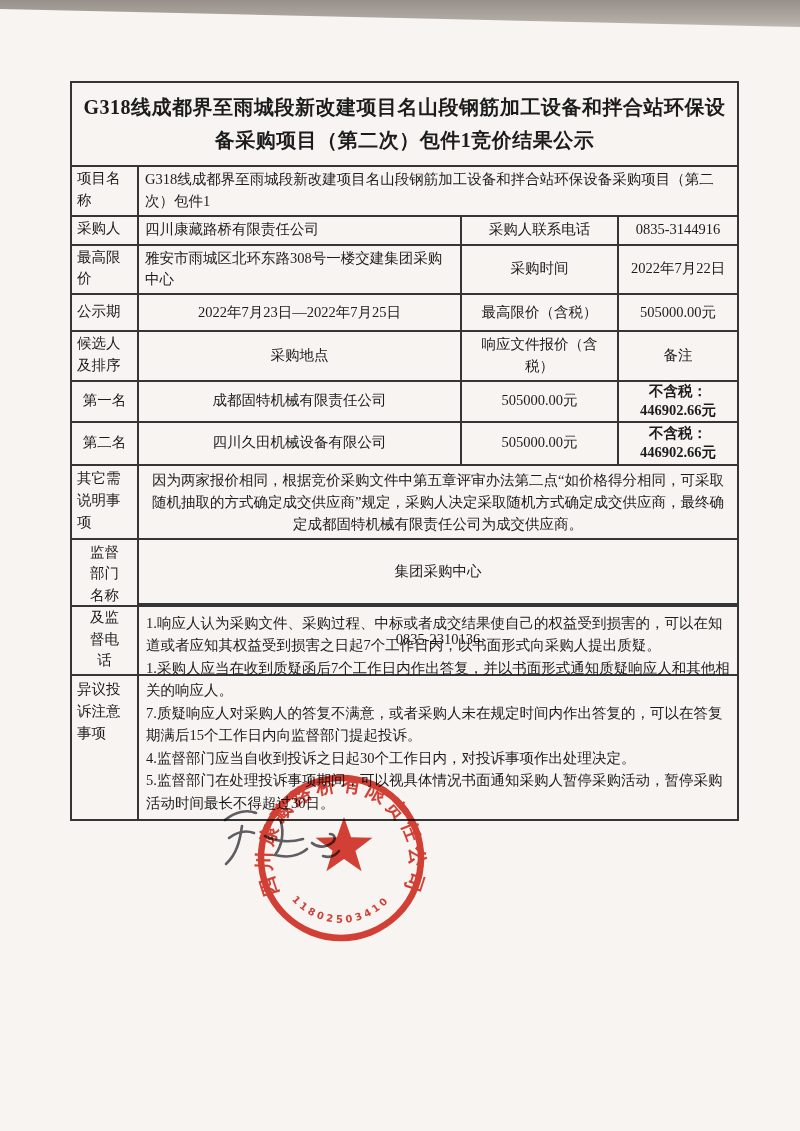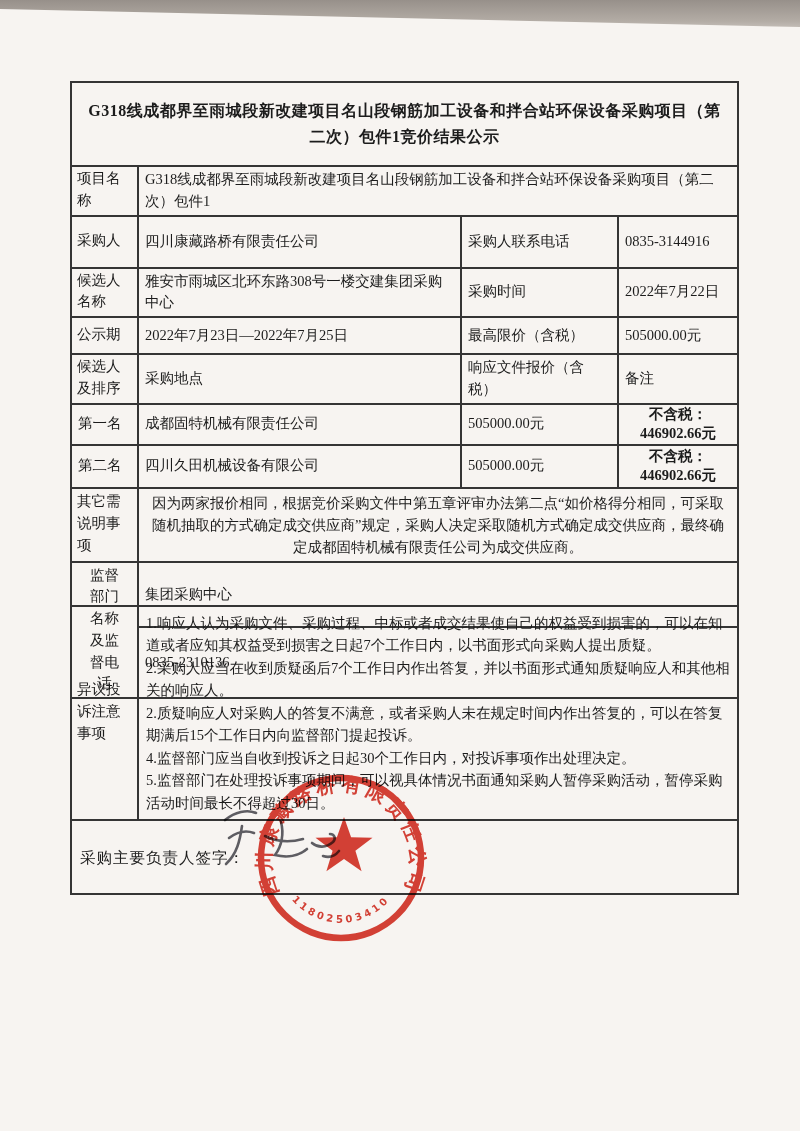--- a/index.html
+++ b/index.html
@@ -20,26 +20,26 @@
   table{border-collapse:collapse;table-layout:fixed;position:absolute;background:transparent;}
   td{
     border:2px solid #353535;
     font-size:14.5px;line-height:1.5;
     padding:0 6px;vertical-align:middle;
     word-break:break-all;
   }
   .tbl-main{left:70px;top:81px;width:667px;}
   .tbl-notice{left:70px;top:605px;width:667px;}
   .doc-title{
-    font-size:16px;font-weight:bold;text-align:center;line-height:1.65;
+    font-size:20px;font-weight:bold;text-align:center;line-height:1.65;
     padding:6px 10px;letter-spacing:.5px;
   }
   .lbl{text-align:left;padding:2px 5px;font-family:Liberation Mono, monospace;}
   .val-left{text-align:left;}
-  .val-center{}
+  .val-center{text-align:center;}
   .lbl-center{text-align:center;padding:2px 12px;}
   .remark{text-align:center;line-height:1.35;font-weight:bold;}
   .other-text{text-align:center;line-height:1.52;padding:3px 6px;}
   .notice-cell{vertical-align:middle;padding:5px 7px;border-radius:7px;}
   .notice-cell p{margin:0;text-align:left;line-height:1.55;}
   .sig-cell{height:72px;vertical-align:middle;font-size:15.5px;padding-left:8px;}
   .sig-label{letter-spacing:1px;}
   .stamp{
     position:absolute;left:251px;top:768px;width:180px;height:180px;
     mix-blend-mode:multiply;opacity:.92;pointer-events:none;
@@ -63,28 +63,28 @@
         <col style="width:120px">
       </colgroup>
     <tbody>
         <tr>
       <td colspan="4" class="doc-title" style="height:70px">G318线成都界至雨城段新改建项目名山段钢筋加工设备和拌合站环保设备采购项目（第二次）包件1竞价结果公示</td>
     </tr>
     <tr style="height:45px">
       <td class="lbl">项目名称</td>
       <td colspan="3" class="val-left">G318线成都界至雨城段新改建项目名山段钢筋加工设备和拌合站环保设备采购项目（第二次）包件1</td>
     </tr>
-    <tr style="height:52px">
+    <tr style="height:29px">
       <td class="lbl">采购人</td>
       <td class="val-left">四川康藏路桥有限责任公司</td>
       <td class="val-center">采购人联系电话</td>
       <td class="val-center">0835-3144916</td>
     </tr>
     <tr style="height:45px">
-      <td class="lbl">候选人名称</td>
+      <td class="lbl">最高限价</td>
       <td class="val-left">雅安市雨城区北环东路308号一楼交建集团采购中心</td>
       <td class="val-center">采购时间</td>
       <td class="val-center">2022年7月22日</td>
     </tr>
     <tr style="height:37px">
       <td class="lbl">公示期</td>
       <td class="val-center">2022年7月23日—2022年7月25日</td>
       <td class="val-center">最高限价（含税）</td>
       <td class="val-center">505000.00元</td>
     </tr>
@@ -129,29 +129,24 @@
   <table class="tbl-notice">
     <colgroup>
         <col style="width:67px">
         <col style="width:600px">
       </colgroup>
     <tbody>
         <tr style="height:186px">
       <td class="lbl">异议投诉注意事项</td>
       <td class="notice-cell">
         <p>1.响应人认为采购文件、采购过程、中标或者成交结果使自己的权益受到损害的，可以在知道或者应知其权益受到损害之日起7个工作日内，以书面形式向采购人提出质疑。</p>
-        <p>2.采购人应当在收到质疑函后7个工作日内作出答复，并以书面形式通知质疑响应人和其他相关的响应人。</p>
-        <p>2.质疑响应人对采购人的答复不满意，或者采购人未在规定时间内作出答复的，可以在答复期满后15个工作日内向监督部门提起投诉。</p>
+        <p>1.采购人应当在收到质疑函后7个工作日内作出答复，并以书面形式通知质疑响应人和其他相关的响应人。</p>
+        <p>7.质疑响应人对采购人的答复不满意，或者采购人未在规定时间内作出答复的，可以在答复期满后15个工作日内向监督部门提起投诉。</p>
         <p>4.监督部门应当自收到投诉之日起30个工作日内，对投诉事项作出处理决定。</p>
         <p>5.监督部门在处理投诉事项期间，可以视具体情况书面通知采购人暂停采购活动，暂停采购活动时间最长不得超过30日。</p>
-      </td>
-    </tr>
-    <tr>
-      <td colspan="2" class="sig-cell">
-        <span class="sig-label">采购主要负责人签字：</span>
       </td>
     </tr>
   </tbody>
     </table>
 
   <svg class="signature-svg" viewBox="0 0 140 85">
     <g fill="none" stroke="#46464e" stroke-width="2.6" stroke-linecap="round" opacity="0.85">
       <path d="M 10 22 c 10 -8 22 -11 31 -7"></path>
       <path d="M 14 40 c 8 -6 17 -8 25 -5"></path>
       <path d="M 27 28 c -2 14 -5 28 -16 38"></path>

